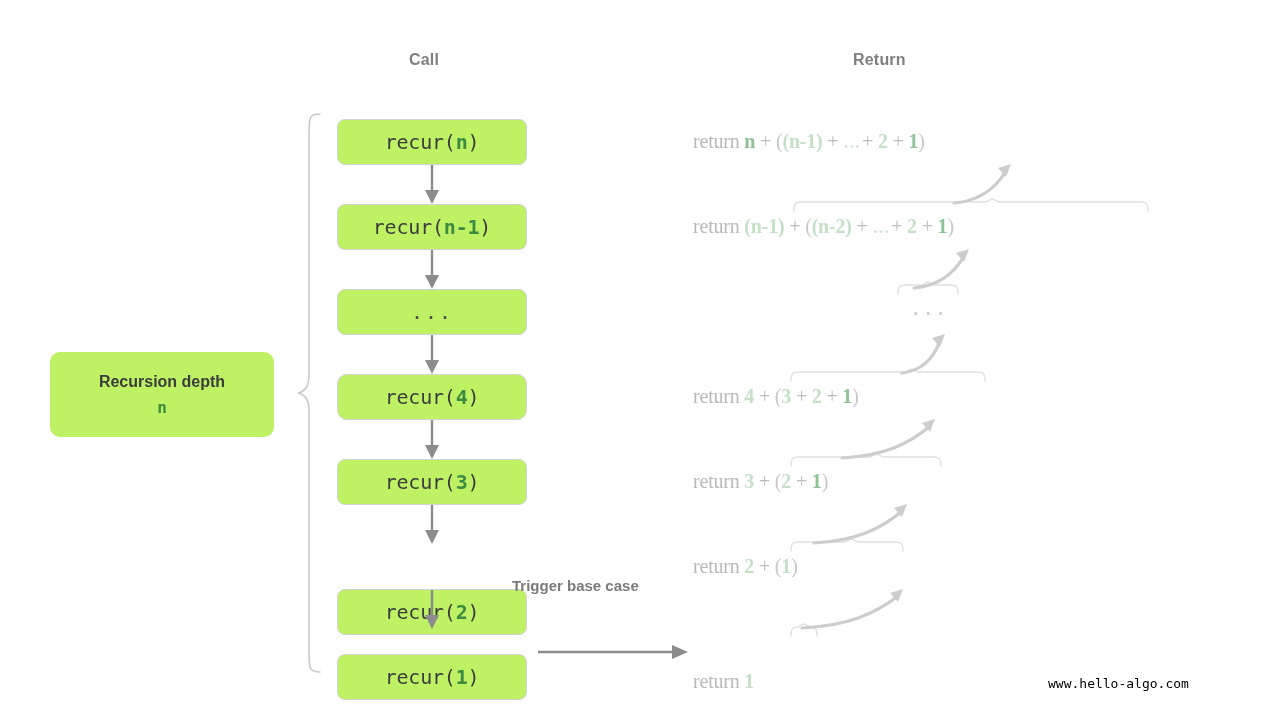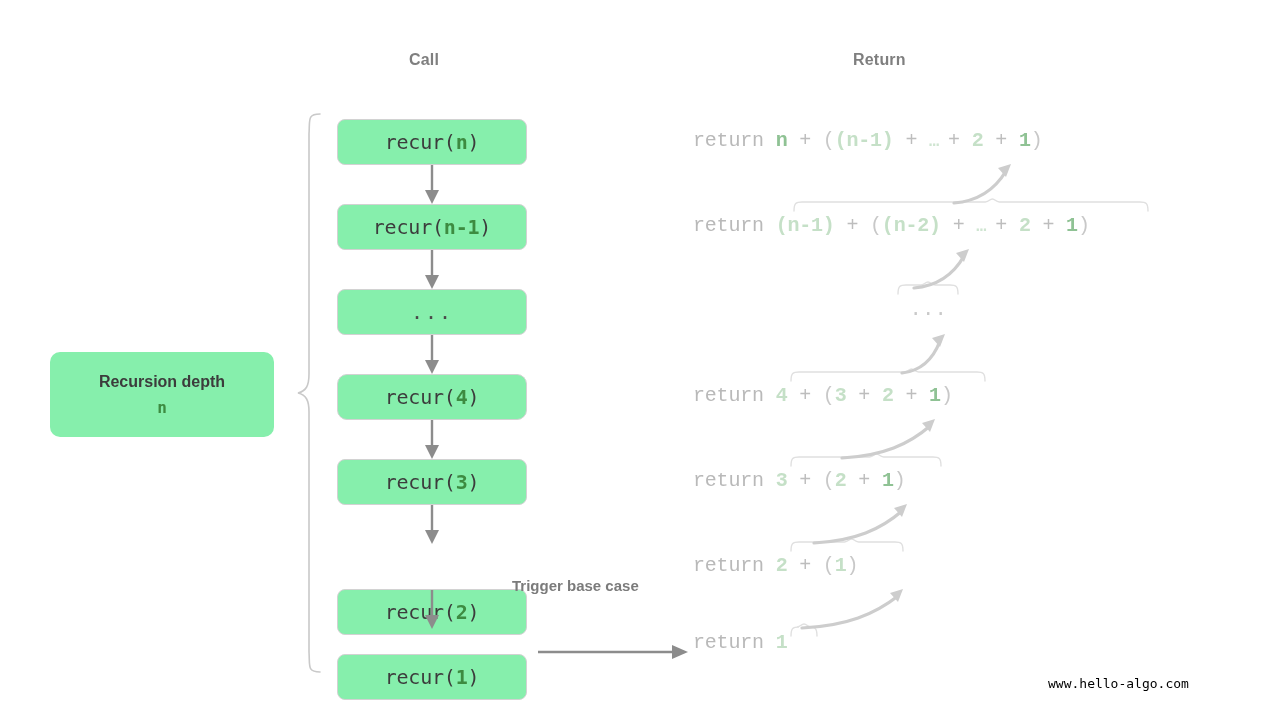--- a/index.html
+++ b/index.html
@@ -29,21 +29,21 @@
   #hdr-call  { left: 409px; top: 51px; }
   #hdr-return{ left: 853px; top: 51px; }
 
   
   #depth-box {
     position: absolute;
     left: 50px;
     top: 352px;
     width: 224px;
     height: 85px;
-    background: #86efac;
+    background: #bef264;
     border-radius: 10px;
     display: flex;
     flex-direction: column;
     align-items: center;
     justify-content: center;
     gap: 7px;
   }
   #depth-title {
     font-size: 16px;
     font-weight: bold;
@@ -67,21 +67,21 @@
     pointer-events: none;
   }
 
   
   .call-box {
     position: absolute;
     left: 337px;
     width: 190px;
     height: 46px;
     box-sizing: border-box;
-    background: #86efac;
+    background: #bef264;
     border: 1px solid #d2d2d2;
     border-radius: 8px;
     display: flex;
     align-items: center;
     justify-content: center;
   }
   .call-text {
     font-family: "DejaVu Sans Mono", monospace;
     font-size: 20px;
     color: #3c3c3c;
@@ -116,21 +116,21 @@
     font-size: 15px;
     font-weight: bold;
     color: #7b7b7b;
     white-space: nowrap;
   }
 
   
   .ret-line {
     position: absolute;
     left: 693px;
-    font-family: Liberation Mono, monospace;
+    font-family: Liberation Serif, serif;
     font-size: 20px;
     white-space: pre;
     letter-spacing: -0.2px;
     line-height: 1;
   }
   .ret-kw  { color: #b9b9b9; }
   .ret-op  { color: #bdbdbd; }
   .ret-par { color: #c8c8c8; }
   .ret-num { color: #9bc79e; font-weight: bold; }
   .ret-num.strong { color: #8fc294; }
@@ -290,18 +290,18 @@
       <polygon points="103,1 90,5 98,14" fill="#cdcdcd"></polygon>
     </svg>
   </div>
 
 <div id="returns-container">
     <div class="ret-line" style="top: 131px;"><span class="ret-kw">return </span><span class="ret-num strong">n</span><span class="ret-op"> + </span><span class="ret-par">(</span><span class="ret-num faint">(n-1)</span><span class="ret-op"> + </span><span class="ret-dots">…</span><span class="ret-op"> + </span><span class="ret-num faint">2</span><span class="ret-op"> + </span><span class="ret-num strong">1</span><span class="ret-par">)</span></div>
     <div class="ret-line" style="top: 216px;"><span class="ret-kw">return </span><span class="ret-num faint">(n-1)</span><span class="ret-op"> + </span><span class="ret-par">(</span><span class="ret-num faint">(n-2)</span><span class="ret-op"> + </span><span class="ret-dots">…</span><span class="ret-op"> + </span><span class="ret-num faint">2</span><span class="ret-op"> + </span><span class="ret-num strong">1</span><span class="ret-par">)</span></div>
     <div class="ret-line" style="top: 386px;"><span class="ret-kw">return </span><span class="ret-num faint">4</span><span class="ret-op"> + </span><span class="ret-par">(</span><span class="ret-num faint">3</span><span class="ret-op"> + </span><span class="ret-num faint">2</span><span class="ret-op"> + </span><span class="ret-num strong">1</span><span class="ret-par">)</span></div>
     <div class="ret-line" style="top: 471px;"><span class="ret-kw">return </span><span class="ret-num faint">3</span><span class="ret-op"> + </span><span class="ret-par">(</span><span class="ret-num faint">2</span><span class="ret-op"> + </span><span class="ret-num strong">1</span><span class="ret-par">)</span></div>
     <div class="ret-line" style="top: 556px;"><span class="ret-kw">return </span><span class="ret-num faint">2</span><span class="ret-op"> + </span><span class="ret-par">(</span><span class="ret-num faint">1</span><span class="ret-par">)</span></div>
-    <div class="ret-line" style="top: 633px;"><span class="ret-kw">return </span><span class="ret-num faint">1</span></div>
+    <div class="ret-line" style="top: 671px;"><span class="ret-kw">return </span><span class="ret-num faint">1</span></div>
   </div>
 
 <div class="ret-ellipsis">...</div>
 
 <div id="watermark">www.hello-algo.com</div>
 
 </body></html>

